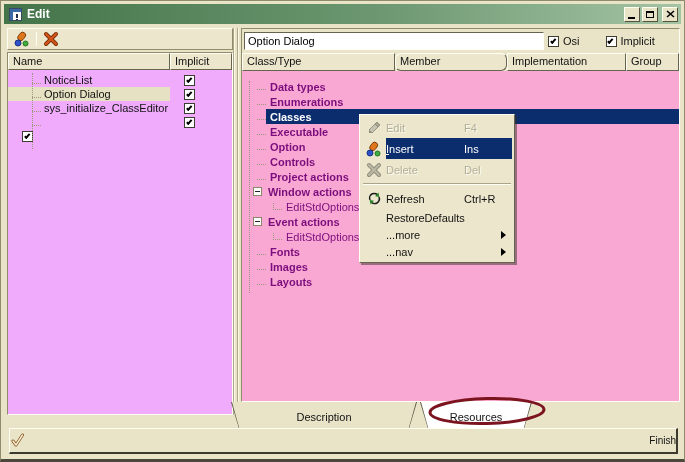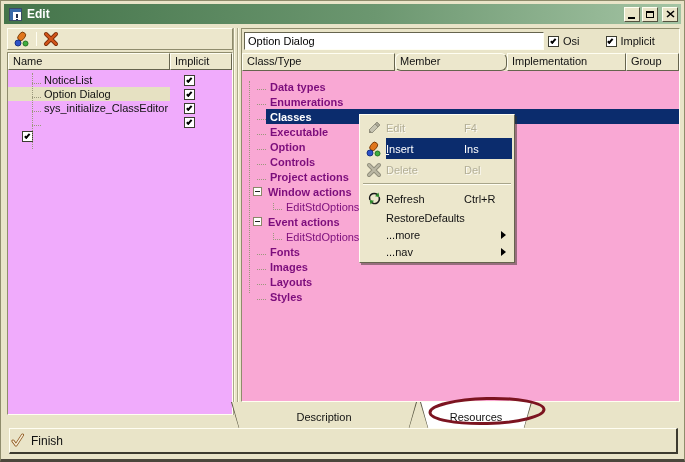--- a/index.html
+++ b/index.html
@@ -124,24 +124,24 @@
   .mitem.disabled .mlabel, .mitem.disabled .mshortcut { color:#b2ae96; text-shadow:1px 1px 0 rgba(255,255,255,.75); }
   .mitem.sel { background:linear-gradient(90deg, transparent 24px, #0b2c6d 24px); }
   .mitem.sel .mlabel, .mitem.sel .mshortcut { color:#fff; }
   .ulf::first-letter { text-decoration:underline; }
   .msep { height:2px; margin:3px 1px; border-top:1px solid #a8a58a; border-bottom:1px solid #fffef2; }
   
   .annotation { position:absolute; left:426px; top:395px; z-index:30; pointer-events:none; }
   
   .finish-btn {
     position:absolute; left:8px; top:427px; width:669px; height:26px;
-    background:#e9e4c8; display:flex; align-items:center; justify-content:flex-start; gap:6px;
+    background:#e9e4c8; display:flex; align-items:center; justify-content:space-between; gap:6px;
     border:1px solid; border-color:#fffef2 #3c3a2e #3c3a2e #fffef2;
     border-bottom-width:2px; border-right-width:2px;
-    font-size:12px;
+    font-size:10px;
   }
 </style>
 </head>
 <body>
 
 <div class="window">
 
   <div class="titlebar">
     <svg class="title-icon" viewBox="0 0 13 13">
       <rect x="0.5" y="0.5" width="12" height="12" fill="#fff" stroke="#3a4a66"></rect>
@@ -325,24 +325,20 @@
           <span class="tlabel">Fonts</span>
         </div>
       <div class="trow">
           <i class="tconn"></i>
           <span class="tlabel">Images</span>
         </div>
       <div class="trow">
           <i class="tconn"></i>
           <span class="tlabel">Layouts</span>
         </div>
-      <div class="trow">
-          <i class="tconn"></i>
-          <span class="tlabel">Styles</span>
-        </div>
     </div>
   </div>
 
   <div class="tabstrip">
     <div class="tab t-desc">
       <div class="tab-in">
           <span>Description</span>
         </div>
     </div>
     <div class="tab t-res">

